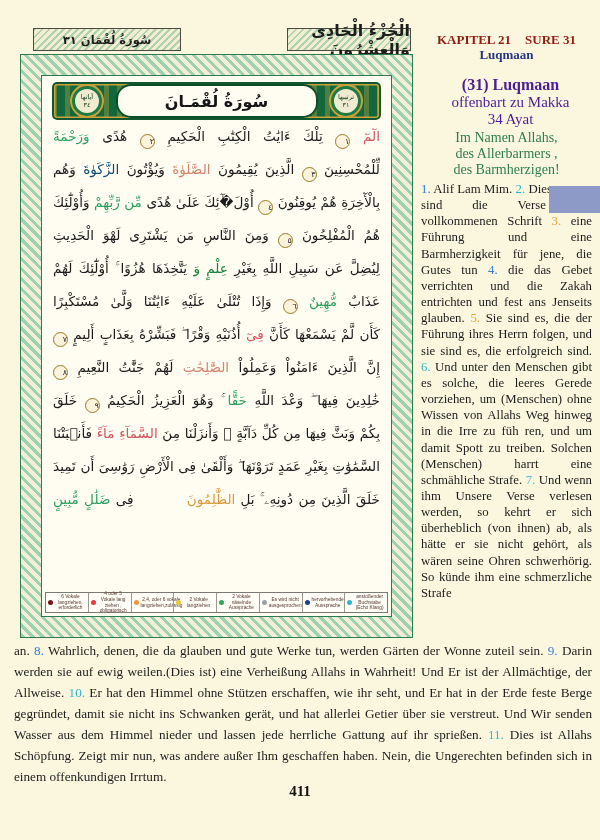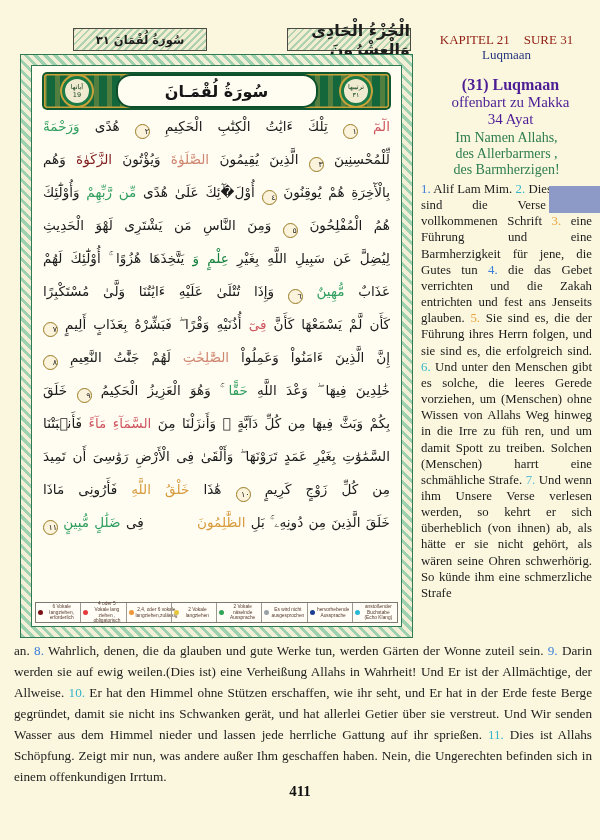--- a/index.html
+++ b/index.html
@@ -5,26 +5,26 @@
   html,body{margin:0;padding:0;}
   body{width:600px;height:840px;background:#fbf7de;position:relative;
        font-family:"Liberation Serif",serif;overflow:hidden;}
 
   
   .plaque{position:absolute;top:28px;height:23px;border:1px solid #4a4a42;
           background:#f2eed2;box-sizing:border-box;
           background-image:repeating-linear-gradient(135deg,rgba(110,180,140,.5) 0 2px,rgba(246,243,218,0) 2px 5px);
           display:flex;align-items:center;justify-content:center;
           font-family:"DejaVu Sans",sans-serif;color:#1d1d1d;}
-  .plaque.p-left{left:33px;width:134px;font-size:11.5px;font-weight:bold;margin-left:40px;}
+  .plaque.p-left{left:33px;width:148px;font-size:11.5px;font-weight:bold;}
   .plaque.p-right{left:287px;width:124px;font-size:16px;font-weight:bold;}
 
   
   .frame{position:absolute;left:20px;top:54px;width:393px;height:584px;
-         border:1px solid #2f7a52;box-sizing:border-box;padding:10px;
+         border:1px solid #2f7a52;box-sizing:border-box;padding:20px;
          background:repeating-linear-gradient(45deg,#9ed1b0 0 3px,#f3efd6 3px 7px);}
   .page{width:100%;height:100%;background:#fffdf2;border:1px solid #2f7a52;
         box-sizing:border-box;position:relative;padding:5px 8px 26px 8px;}
 
   
   .band{height:38px;margin:1px 2px 0;background:#13673a;border-radius:5px;position:relative;
         box-shadow:inset 0 0 0 2px #11572f, inset 0 0 0 3.5px #c9a23a;
         background-image:repeating-linear-gradient(90deg,rgba(214,178,74,.32) 0 5px,rgba(0,0,0,0) 5px 13px);}
   .cartouche{position:absolute;left:50%;top:50%;transform:translate(-50%,-50%);
              width:198px;height:30px;background:#fffdf2;border:2px solid #0e4f2b;border-radius:15px;
@@ -54,21 +54,21 @@
           background:#fffdf6;display:flex;box-sizing:border-box;}
   .legend-item{flex:1 1 0;border-left:1px solid #9a9a90;display:flex;align-items:center;gap:2px;
                padding:1px 2px;box-sizing:border-box;min-width:0;}
   .legend-item:first-child{border-left:none;}
   .dot{width:5px;height:5px;border-radius:50%;flex:0 0 auto;}
   .legend-label{font-family:"Liberation Sans",sans-serif;font-size:4.8px;line-height:1.2;
                 color:#56392e;text-align:center;flex:1;}
 
   
   .de-head{position:absolute;left:421px;top:32px;width:171px;text-align:center;
-           font-weight:normal;font-size:13px;line-height:15px;}
+           font-weight:bold;font-size:13px;line-height:15px;}
   .de-head .r1{color:#8f1d12;}
   .de-head .r1 .gap{display:inline-block;width:14px;}
   .de-head .r2{color:#25357f;}
   .de-sura{position:absolute;left:425px;top:76px;width:171px;text-align:center;color:#4c1d95;}
   .de-sura .t1{font-weight:bold;font-size:16px;line-height:18px;}
   .de-sura .t2,.de-sura .t3{font-size:15px;line-height:17px;}
   .de-bismillah{position:absolute;left:421px;top:130px;width:171px;text-align:center;
                 font-size:14px;line-height:16px;color:#2e7d4f;}
   .de-body{position:absolute;left:421px;top:181px;width:171px;font-size:12.8px;
            line-height:16.15px;text-align:justify;color:#1c1c1c;}
@@ -87,43 +87,42 @@
 
 <div class="plaque p-left" dir="rtl">سُورَةُ لُقْمَانَ ٣١</div>
 <div class="plaque p-right" dir="rtl">الْجُزْءُ الْحَادِى وَالْعِشْرُونَ</div>
 
 <div class="frame">
   <div class="page">
 
     <div class="band">
       <div class="medallion m-left">
         <span>آياتها</span>
-        <span>19</span>
+        <span>٣٤</span>
       </div>
       <div class="cartouche">سُورَةُ لُقْمَـانَ</div>
       <div class="medallion m-right">
         <span>ترتيبها</span>
         <span>٣١</span>
       </div>
     </div>
 
 
     <div class="qlines">
         <div class="q-line"><span style="color: rgb(207, 86, 96);">الٓمٓ</span> <span class="ayah-marker">١</span> <span>تِلْكَ ءَايَٰتُ الْكِتَٰبِ الْحَكِيمِ</span> <span class="ayah-marker">٢</span> <span>هُدًى</span> <span style="color: rgb(47, 158, 95);">وَرَحْمَةً</span> </div>
-        <div class="q-line"><span>لِّلْمُحْسِنِينَ</span> <span class="ayah-marker">٣</span> <span>الَّذِينَ يُقِيمُونَ</span> <span style="color: rgb(207, 134, 112);">الصَّلَوٰةَ</span> <span>وَيُؤْتُونَ</span> <span style="color: #7f1d1d;">الزَّكَوٰةَ</span> <span>وَهُم</span> </div>
+        <div class="q-line"><span>لِّلْمُحْسِنِينَ</span> <span class="ayah-marker">٣</span> <span>الَّذِينَ يُقِيمُونَ</span> <span style="color: rgb(207, 134, 112);">الصَّلَوٰةَ</span> <span>وَيُؤْتُونَ</span> <span style="color: #0c4a6e;">الزَّكَوٰةَ</span> <span>وَهُم</span> </div>
         <div class="q-line"><span>بِالْأٓخِرَةِ هُمْ يُوقِنُونَ</span> <span class="ayah-marker">٤</span> <span>أُوْلَ�ٰٓئِكَ عَلَىٰ هُدًى</span> <span style="color: rgb(47, 158, 95);">مِّن رَّبِّهِمْ</span> <span>وَأُوْلَٰٓئِكَ</span> </div>
         <div class="q-line"><span>هُمُ الْمُفْلِحُونَ</span> <span class="ayah-marker">٥</span> <span>وَمِنَ النَّاسِ مَن يَشْتَرِى لَهْوَ الْحَدِيثِ</span> </div>
         <div class="q-line"><span>لِيُضِلَّ عَن سَبِيلِ اللَّهِ بِغَيْرِ</span> <span style="color: #15803d;">عِلْمٍ وَ</span> <span>يَتَّخِذَهَا هُزُوًا ۚ أُوْلَٰٓئِكَ لَهُمْ</span> </div>
         <div class="q-line"><span>عَذَابٌ</span> <span style="color: rgb(47, 158, 95);">مُّهِينٌ</span> <span class="ayah-marker">٦</span> <span>وَإِذَا تُتْلَىٰ عَلَيْهِ ءَايَٰتُنَا وَلَّىٰ مُسْتَكْبِرًا</span> </div>
         <div class="q-line"><span>كَأَن لَّمْ يَسْمَعْهَا كَأَنَّ</span> <span style="color: rgb(207, 86, 96);">فِىٓ</span> <span>أُذُنَيْهِ وَقْرًا ۖ فَبَشِّرْهُ بِعَذَابٍ أَلِيمٍ</span> <span class="ayah-marker">٧</span> </div>
         <div class="q-line"><span>إِنَّ الَّذِينَ ءَامَنُواْ وَعَمِلُواْ</span> <span style="color: rgb(207, 134, 112);">الصَّٰلِحَٰتِ</span> <span>لَهُمْ</span> <span>جَنَّٰتُ النَّعِيمِ</span> <span class="ayah-marker">٨</span> </div>
         <div class="q-line"><span>خَٰلِدِينَ فِيهَا ۖ وَعْدَ اللَّهِ</span> <span style="color: rgb(47, 158, 95);">حَقًّا</span> <span>ۚ وَهُوَ الْعَزِيزُ الْحَكِيمُ</span> <span class="ayah-marker">٩</span> <span>خَلَقَ</span> </div>
         <div class="q-line"><span>بِكُمْ وَبَثَّ فِيهَا مِن كُلِّ دَآبَّةٍ ۚ وَأَنزَلْنَا مِنَ</span> <span style="color: rgb(207, 86, 96);">السَّمَآءِ مَآءً</span> <span>فَأَنۢبَتْنَا فِيهَا</span> </div>
         <div class="q-line"><span>السَّمَٰوَٰتِ بِغَيْرِ عَمَدٍ تَرَوْنَهَا ۖ وَأَلْقَىٰ فِى الْأَرْضِ رَوَٰسِىَ أَن تَمِيدَ</span> </div>
-        <div class="q-line"><span>مِن كُلِّ زَوْجٍ كَرِيمٍ</span> <span class="ayah-marker">١٠</span> <span>هَٰذَا</span> <span style="color: rgb(215, 154, 60);">خَلْقُ اللَّهِ</span> <span>فَأَرُونِى مَاذَا</span> </div>
         <div class="q-line"><span>خَلَقَ الَّذِينَ مِن دُونِهِۦ ۚ بَلِ</span> <span style="color: rgb(215, 154, 60); margin-left: 48px;">الظَّٰلِمُونَ</span> <span>فِى</span> <span style="color: rgb(47, 158, 95);">ضَلَٰلٍ مُّبِينٍ</span> <span class="ayah-marker">١١</span> </div>
       </div>
 
     <div class="legend">
         <div class="legend-item">
           <span class="dot" style="background: rgb(123, 17, 22);"></span>
           <span class="legend-label">6 Vokale langziehen, erforderlich</span>
         </div>
         <div class="legend-item">
           <span class="dot" style="background: rgb(230, 58, 63);"></span>

